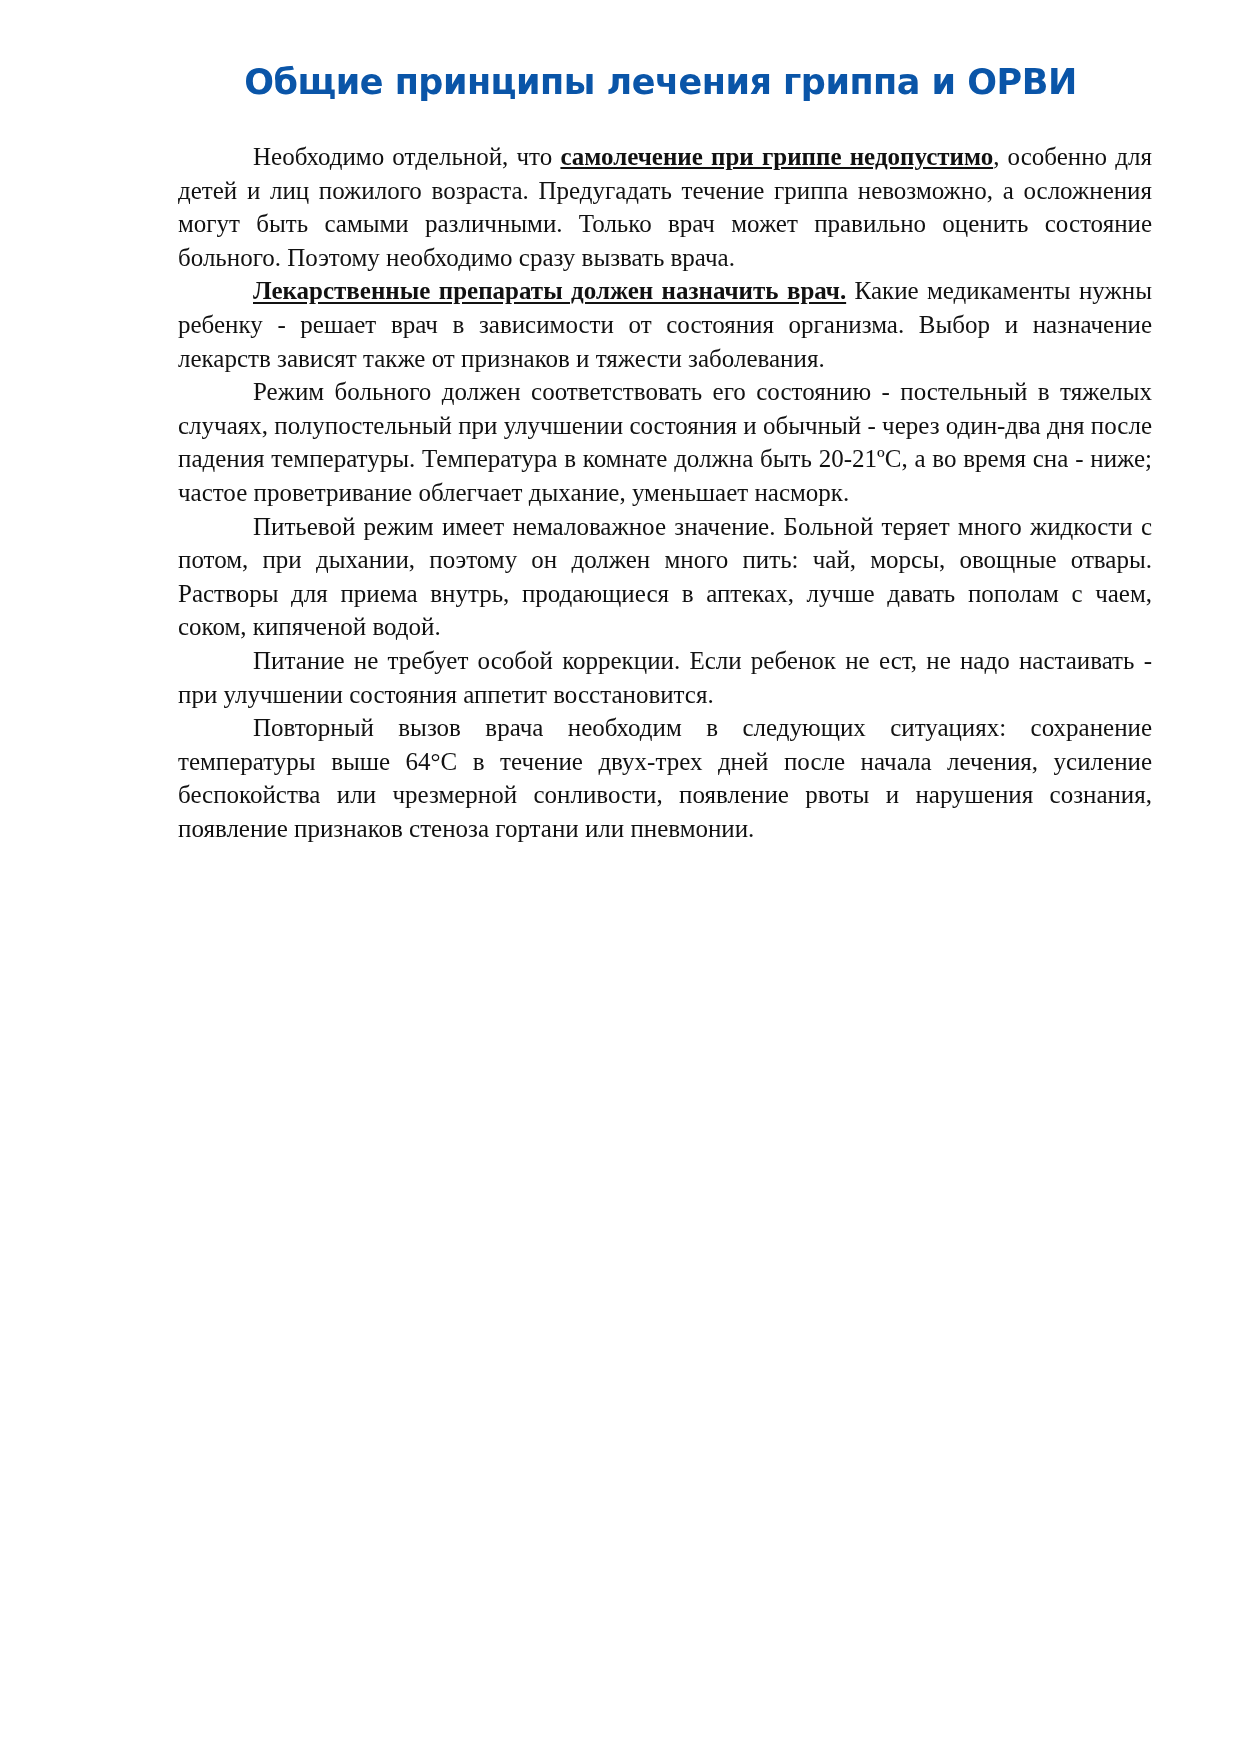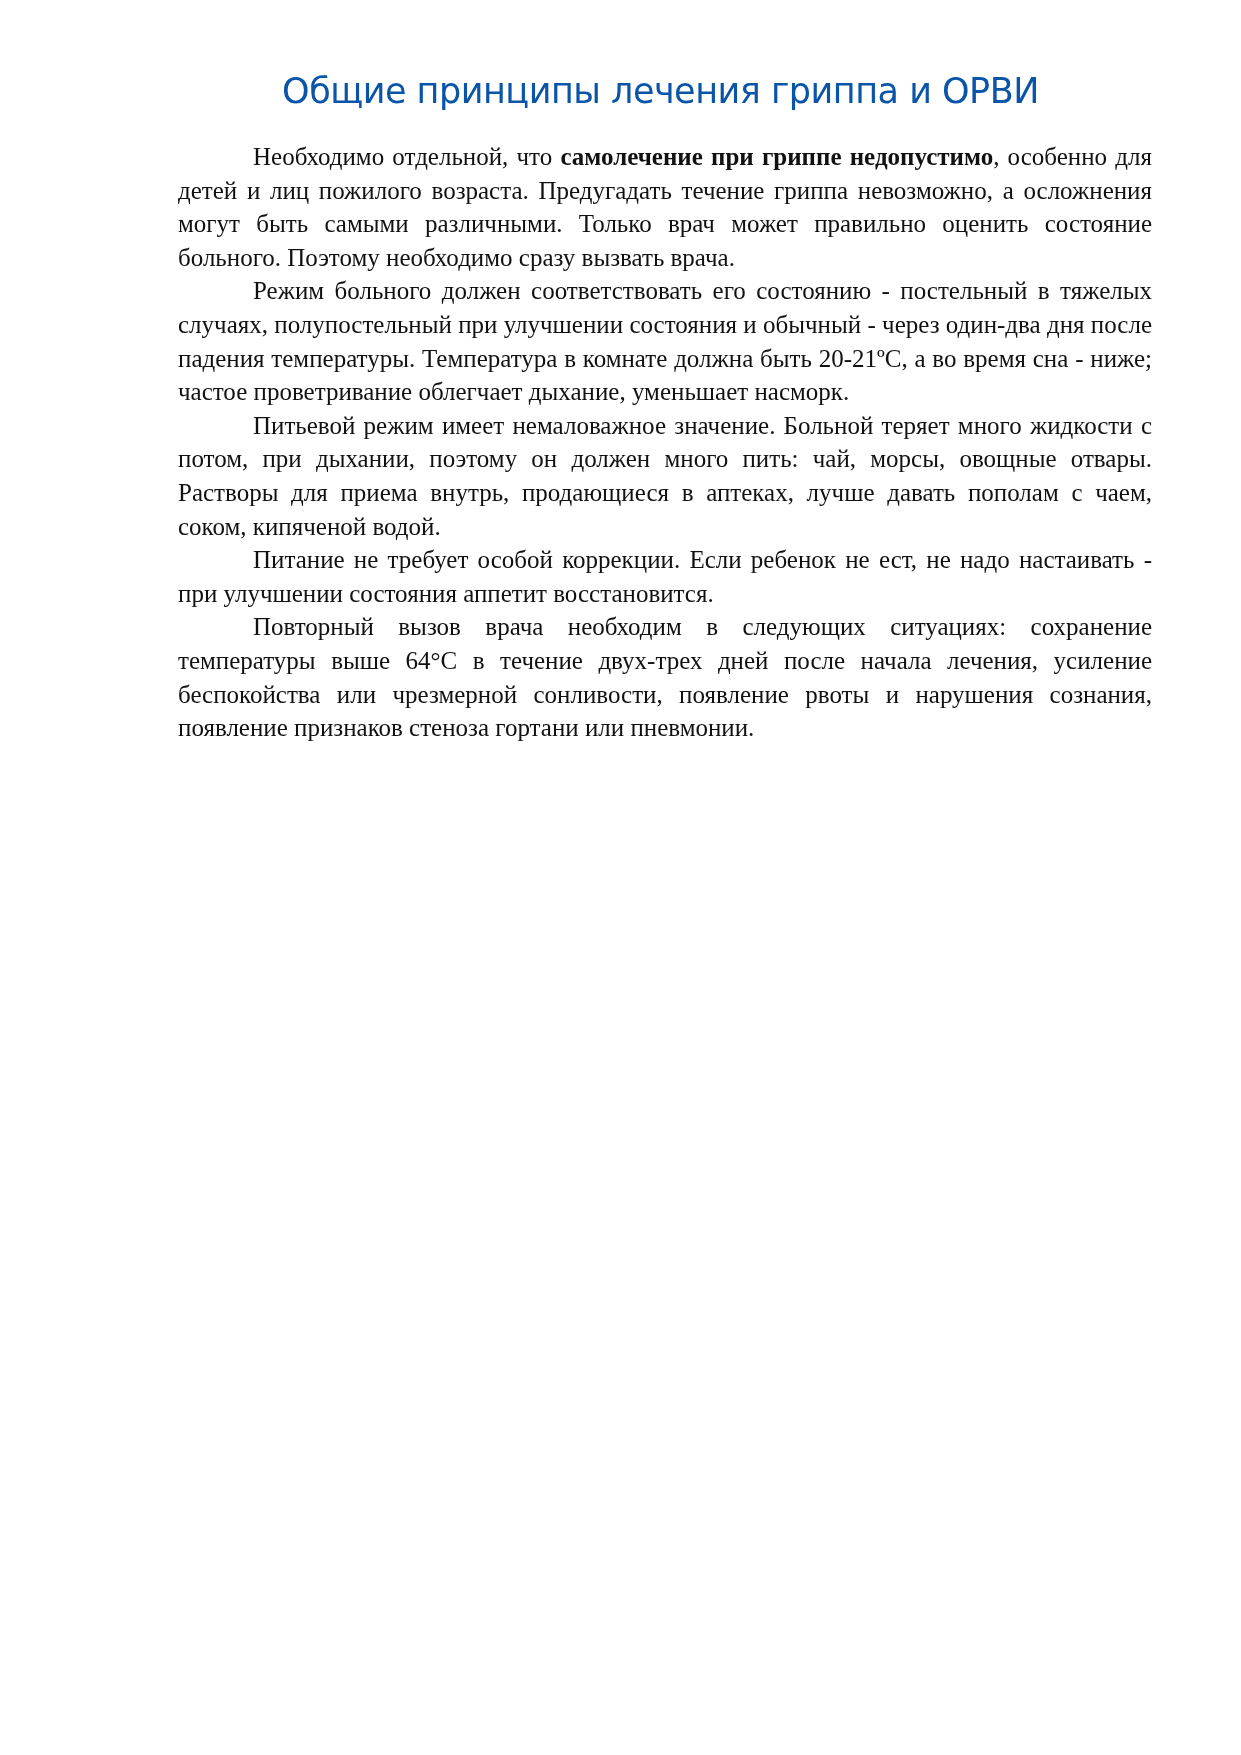--- a/index.html
+++ b/index.html
@@ -2,48 +2,49 @@
 <html><head>
   <meta charset="utf-8">
   <style>
     html, body { margin: 0; padding: 0; background: #ffffff; }
     body { width: 1241px; height: 1755px; position: relative; overflow: hidden; }
     .page { position: absolute; left: 0; top: 0; width: 1241px; height: 1755px; background: #fff; }
     .title {
       position: absolute; left: 0; right: 0; top: 58px;
       text-align: center;
       font-family: "DejaVu Sans", sans-serif;
-      font-weight: normal;
+      font-weight: bold;
       font-size: 35px;
       letter-spacing: -0.5px;
       color: #0a55a8;
       padding-left: 80px;
-      margin: 13px;
+      margin: 4px;
     }
     .body-text {
       position: absolute; left: 178px; top: 140px; width: 974px;
       font-family: "Liberation Serif", serif;
       font-size: 25px;
       line-height: 33.6px;
       color: #111;
       text-align: justify;
     }
     .body-text p { margin: 0; text-indent: 75px; text-align: justify; }
-    .b { font-weight: bold; }
+    .b { font-weight: bold; text-decoration: underline; }
     .bu { font-weight: bold; text-decoration: underline; text-decoration-thickness: 2px; text-underline-offset: 3px; }
   </style>
 </head>
 <body>
 
 <div class="page">
   <h1 class="title" style="color: rgb(10, 85, 168);">Общие принципы лечения гриппа и ОРВИ</h1>
 
   <div class="body-text">
     <p><span>Необходимо отдельной, что </span><span class="b">самолечение при гриппе недопустимо</span><span>, особенно для детей и лиц пожилого возраста. Предугадать течение гриппа невозможно, а осложнения могут быть самыми различными. Только врач может правильно оценить состояние больного. Поэтому необходимо сразу вызвать врача.</span></p>
 
+    <p><span class="bu">Лекарственные препараты должен назначить врач.</span><span> Какие медикаменты нужны ребенку - решает врач в зависимости от состояния организма. Выбор и назначение лекарств зависят также от признаков и тяжести заболевания.</span></p>
 
     <p>Режим больного должен соответствовать его состоянию - постельный в тяжелых случаях, полупостельный при улучшении состояния и обычный - через один-два дня после падения температуры. Температура в комнате должна быть 20-21ºС, а во время сна - ниже; частое проветривание облегчает дыхание, уменьшает насморк.</p>
 
 
     <p>Питьевой режим имеет немаловажное значение. Больной теряет много жидкости с  потом, при дыхании, поэтому он должен много пить: чай, морсы, овощные отвары. Растворы для приема внутрь, продающиеся в аптеках, лучше давать пополам с чаем, соком, кипяченой водой.</p>
 
     <p>Питание не требует особой коррекции. Если ребенок не ест, не надо настаивать - при улучшении состояния аппетит восстановится.</p>
 
     <p>Повторный вызов врача необходим в следующих ситуациях: сохранение температуры выше 64°С в течение двух-трех дней после начала лечения, усиление беспокойства или чрезмерной сонливости, появление рвоты и нарушения сознания, появление признаков стеноза гортани или пневмонии.</p>
 

